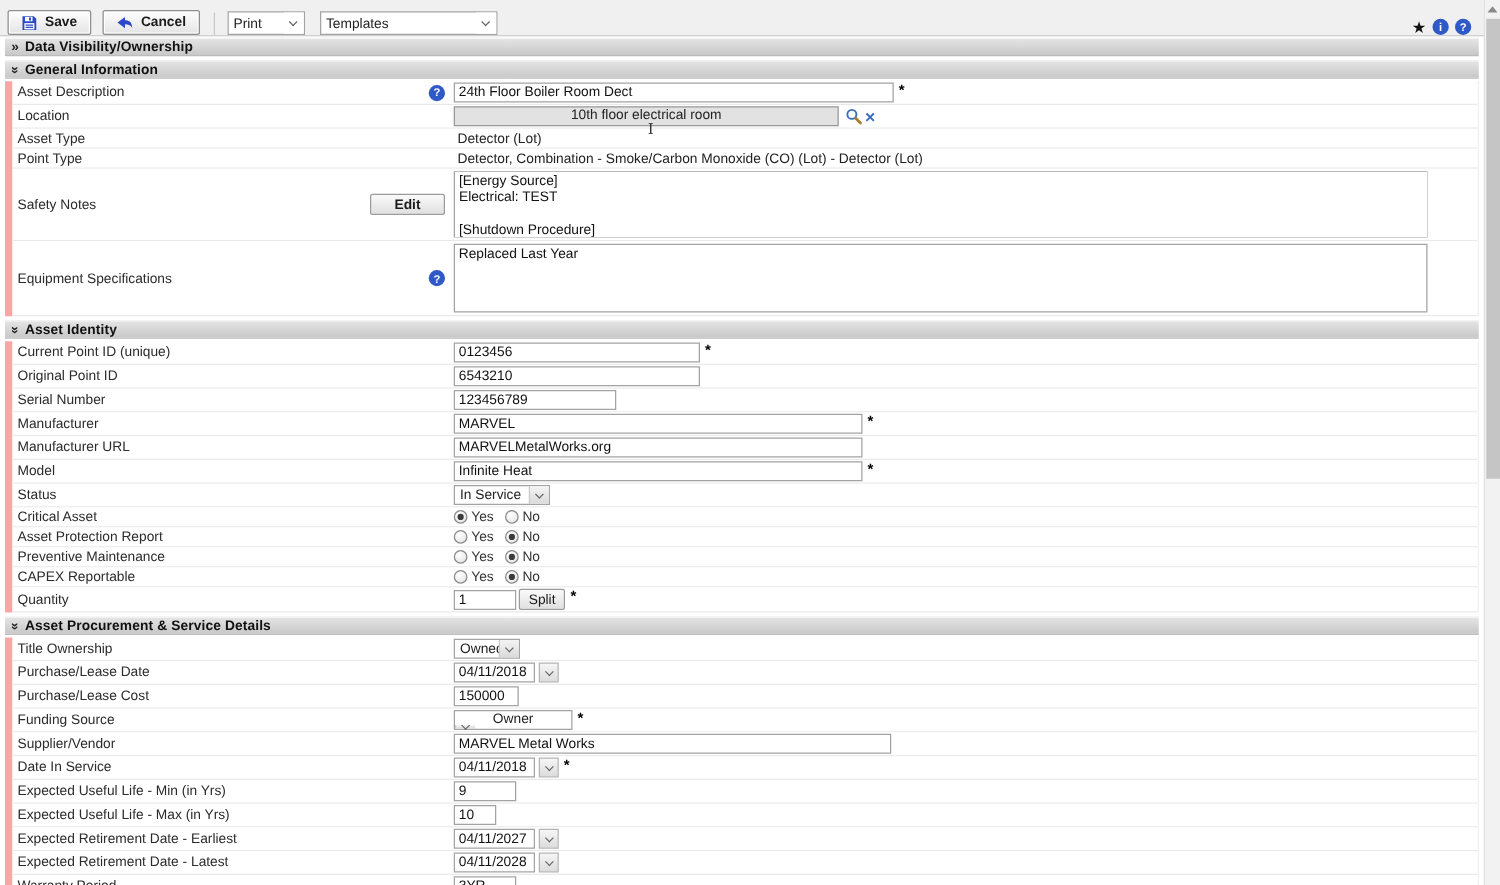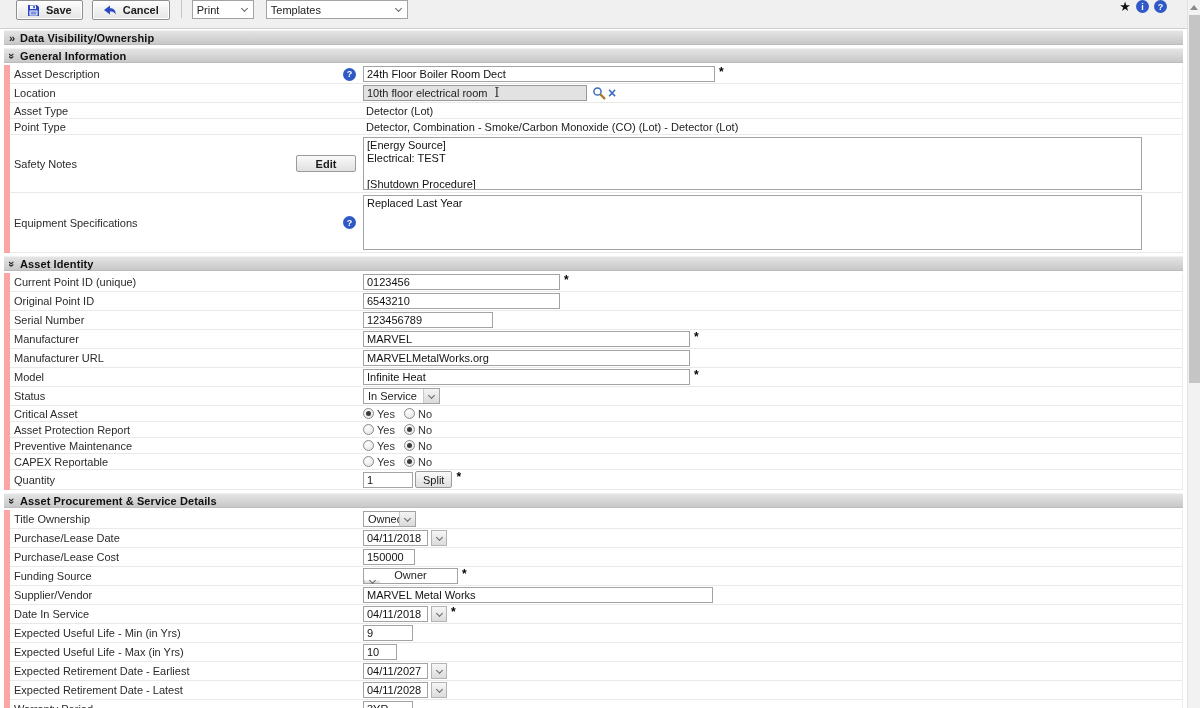--- a/index.html
+++ b/index.html
@@ -1,20 +1,20 @@
 <!DOCTYPE html>
 <html><head>
 <meta charset="utf-8">
 <style>
   *{box-sizing:border-box;margin:0;padding:0}
   html,body{width:1200px;height:708px;overflow:hidden}
   body{font-family:"Liberation Sans",sans-serif;font-size:11px;color:#222;background:#fff;position:relative}
 
   
-  .toolbar{height:29px;background:#f0f0f0;border-bottom:1px solid #cfcfcf;display:flex;align-items:flex-start;padding:0 16px;position:relative;z-index:2}
+  .toolbar{height:29px;background:#f0f0f0;border-bottom:1px solid #cfcfcf;display:flex;align-items:flex-end;padding:0 6px;position:relative;z-index:2}
   .tbtn{display:inline-flex;align-items:center;gap:6px;height:20px;padding:0 10px;background:linear-gradient(#fefefe,#e4e4e4);border:1px solid #8f8f8f;border-radius:2px;font-weight:bold;font-size:11px;font-family:inherit;color:#1b1b1b;margin-right:9px;box-shadow:inset 0 0 0 1px #fff;cursor:pointer}
   .sep{width:1px;height:18px;background:#c6c6c6;margin:0 10px 0 2px}
   .tbsel{height:19px;border:1px solid #a3a3a3;background:#fff;display:inline-flex;align-items:center;margin-right:12px}
   .seltxt{flex:1;padding:0 4px;white-space:nowrap;overflow:hidden;color:#222}
   .arrbox{width:16px;align-self:stretch;background:linear-gradient(#f4f4f4,#dadada);border-left:1px solid #c9c9c9;display:flex;align-items:center;justify-content:center}
   .chev{width:5px;height:5px;border-right:1px solid #666;border-bottom:1px solid #666;transform:rotate(45deg);margin-top:-2px}
   .tbicons{margin-left:auto;display:flex;align-items:center;gap:5px;margin-right:17px}
   .staricon{font-size:13px;color:#111;line-height:13px;cursor:pointer}
   .circ{width:13px;height:13px;border-radius:50%;background:#2e59c6;color:#fff;font-weight:bold;font-size:9px;display:inline-flex;align-items:center;justify-content:center;flex:0 0 auto;cursor:pointer}
 
@@ -123,21 +123,21 @@
           <div class="ccell">
             <input class="inp" value="24th Floor Boiler Room Dect" style="width: 352px;">
             <span class="star2">*</span>
           </div>
         </div>
         <div class="frow">
           <div class="lcell">
             <span class="flabel">Location</span>
           </div>
           <div class="ccell">
-            <div class="inpfake" style="width: 224px;">
+            <div class="inpfake" style="width: 308px; flex-direction: column;">
               <span>10th floor electrical room</span>
               <span class="ibeam">I</span>
             </div>
             <span class="mag">
               <svg width="14" height="14" viewBox="0 0 14 14">
                 <circle cx="5.5" cy="5.5" r="3.6" fill="#fff" stroke="#3a6cc0" stroke-width="1.5"></circle>
                 <line x1="8.6" y1="8.6" x2="12.4" y2="12.4" stroke="#a87b2d" stroke-width="2.2" stroke-linecap="round"></line>
               </svg>
             </span>
             <span class="xicon">×</span>

